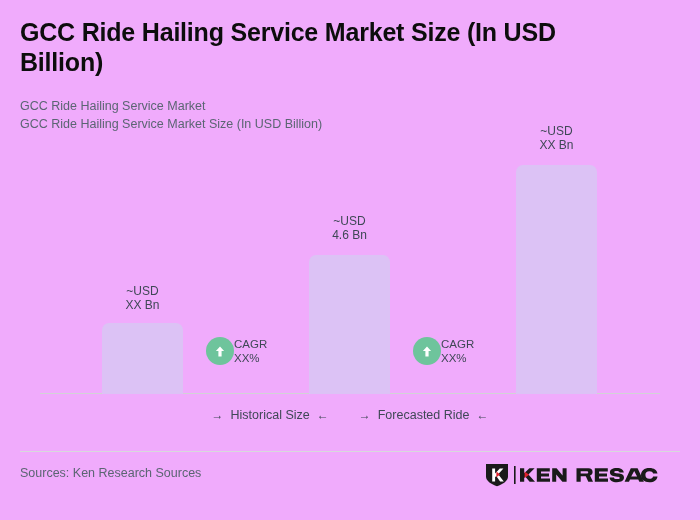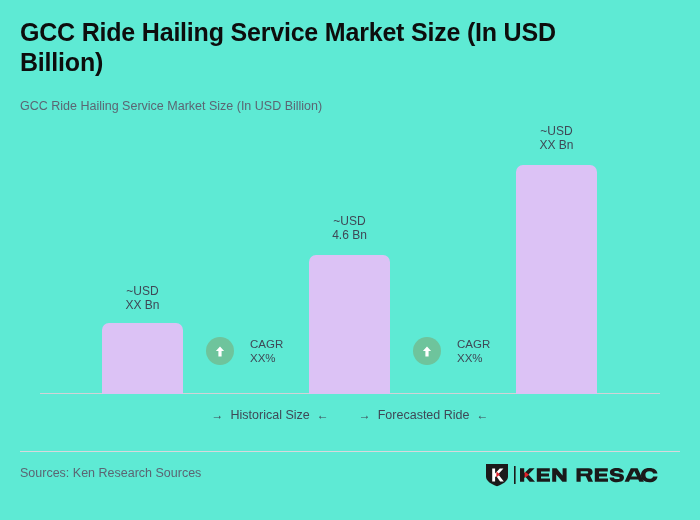--- a/index.html
+++ b/index.html
@@ -12,21 +12,21 @@
     height: 520px;
     overflow: hidden;
     font-family: "Liberation Sans", sans-serif;
     -webkit-font-smoothing: antialiased;
   }
 
   .page {
     position: relative;
     width: 700px;
     height: 520px;
-    background: #5eead4;
+    background: #f0abfc;
   }
 
   
   .title {
     position: absolute;
     left: 20px;
     top: 17px;
     width: 600px;
     font-size: 25px;
     line-height: 30px;
@@ -78,21 +78,21 @@
     text-align: center;
     white-space: nowrap;
   }
   .bar-label span { display: block; }
 
   
   .cagr {
     position: absolute;
     display: flex;
     align-items: center;
-    gap: 16px;
+    gap: 0;
   }
   .cagr-circle {
     width: 28px;
     height: 28px;
     border-radius: 50%;
     background: #6ec49c;
     display: flex;
     align-items: center;
     justify-content: center;
     flex: 0 0 auto;
@@ -155,20 +155,21 @@
   .logo svg { display: block; }
 </style>
 </head>
 <body>
 
 <div class="page">
 
   <div class="title">GCC Ride Hailing Service Market Size (In USD Billion)</div>
 
   <div class="subtitle">
+    <span class="subtitle-line">GCC Ride Hailing Service Market</span>
     <span class="subtitle-line">GCC Ride Hailing Service Market Size (In USD Billion)</span>
   </div>
 
   <div class="plot">
 
     <div class="axis-line"></div>
 
     <div class="bar-label" style="left:102px; top:284px; width:81px;">
       <span>~USD</span>
       <span>XX Bn</span>

